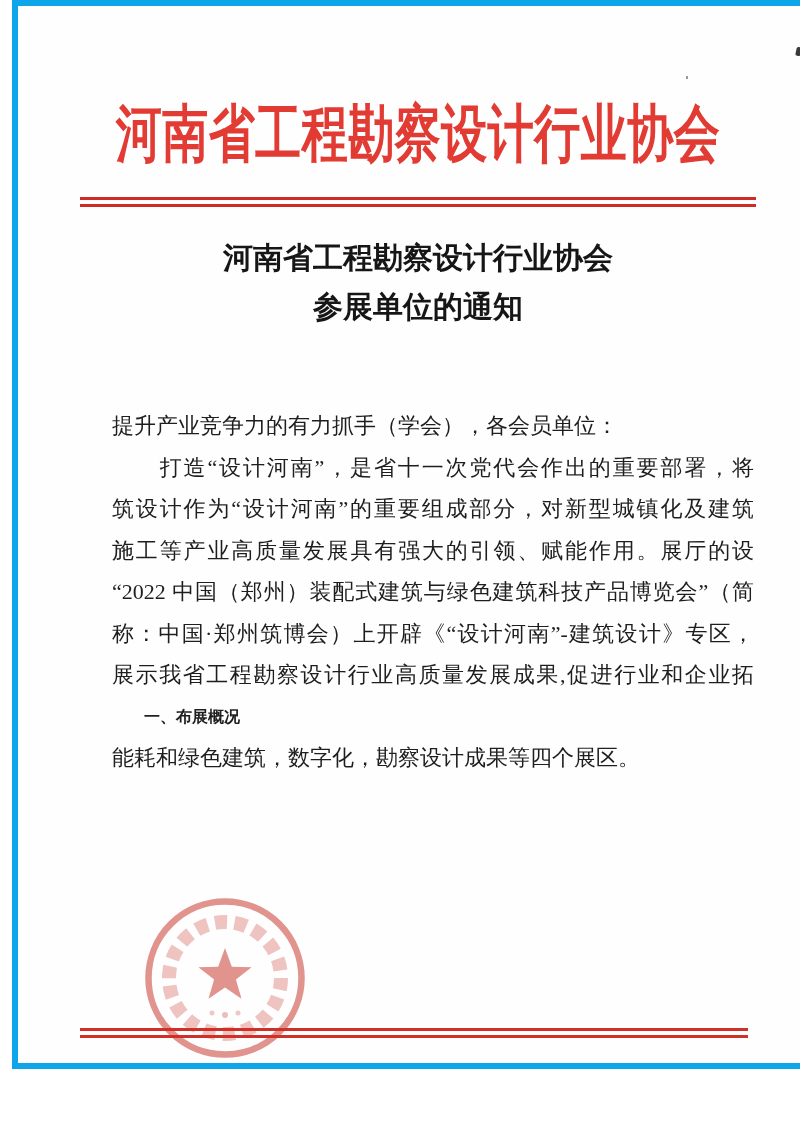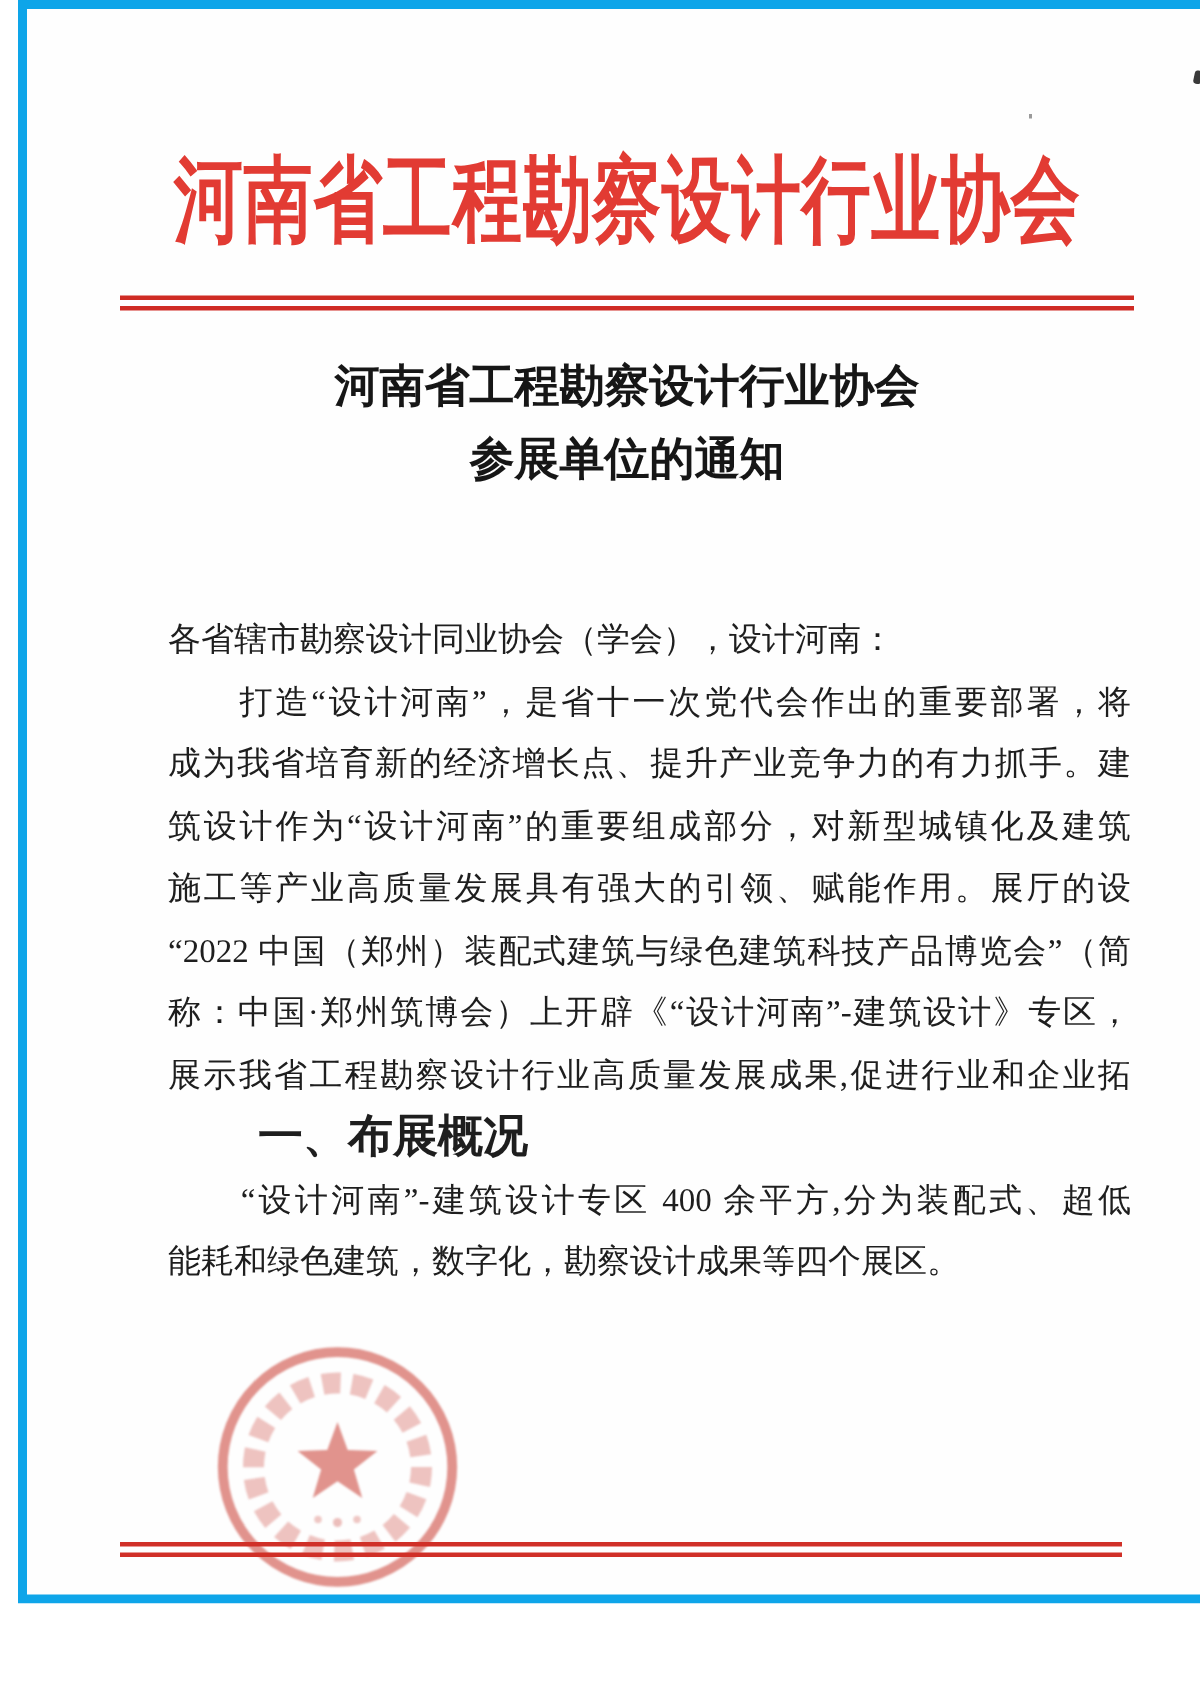--- a/index.html
+++ b/index.html
@@ -32,21 +32,21 @@
   .bodyline{
     height:41.5px;line-height:41.5px;
     text-align:left;
   }
   .bodyline.j{
     text-align:justify;text-align-last:justify;
     -moz-text-align-last:justify;text-justify:inter-character;
   }
   .bodyline.b{
     font-weight:700;font-family:"Liberation Sans","DejaVu Sans",sans-serif;
-    font-size:30px;
+    font-size:16px;
   }
   
   .seal{position:absolute;left:124px;top:889px;width:166px;height:166px;z-index:1;}
   
   .bline{position:absolute;left:62px;width:668px;background:#d03028;z-index:4;}
   .bline.b1{top:1022px;height:3px;}
   .bline.b2{top:1028.5px;height:3.5px;}
   
   .speck{position:absolute;background:#3a3a3a;z-index:5;}
   .speck.s1{left:778px;top:41px;width:5px;height:9px;border-radius:2px;transform:rotate(12deg);}
@@ -81,30 +81,28 @@
         <path d="M83,53 L89.8,71.7 L109.6,72.35 L93.9,84.6 L99.5,103.7 L83,92.5 L66.5,103.7 L72.1,84.6 L56.4,72.35 L76.2,71.7 Z" fill="rgba(201,58,48,0.55)"></path>
 
         <circle cx="83" cy="120" r="3" fill="rgba(204,72,62,0.35)"></circle>
         <circle cx="96" cy="118" r="2.5" fill="rgba(204,72,62,0.3)"></circle>
         <circle cx="70" cy="118" r="2.5" fill="rgba(204,72,62,0.3)"></circle>
       </g>
     </svg>
   </div>
 
   <div class="body-block">
-      <div class="bodyline">各省辖市勘察设计同业协会（学会），设计河南：</div>
+      <div class="bodyline">提升产业竞争力的有力抓手（学会），各会员单位：</div>
       <div class="bodyline j">　　打造“设计河南”，是省十一次党代会作出的重要部署，将</div>
-      <div class="bodyline j">成为我省培育新的经济增长点、提升产业竞争力的有力抓手。建</div>
       <div class="bodyline j">筑设计作为“设计河南”的重要组成部分，对新型城镇化及建筑</div>
       <div class="bodyline j">施工等产业高质量发展具有强大的引领、赋能作用。展厅的设</div>
       <div class="bodyline j">“2022 中国（郑州）装配式建筑与绿色建筑科技产品博览会”（简</div>
       <div class="bodyline j">称：中国·郑州筑博会）上开辟《“设计河南”-建筑设计》专区，</div>
       <div class="bodyline j">展示我省工程勘察设计行业高质量发展成果,促进行业和企业拓</div>
       <div class="bodyline b">　　一、布展概况</div>
-      <div class="bodyline j">　　“设计河南”-建筑设计专区 400 余平方,分为装配式、超低</div>
       <div class="bodyline">能耗和绿色建筑，数字化，勘察设计成果等四个展区。</div>
     </div>
 
   <div class="bline b1"></div>
   <div class="bline b2"></div>
 
   <div class="speck s1"></div>
   <div class="speck s2"></div>
   <div class="speck s3"></div>
   <div class="edge-line"></div>

